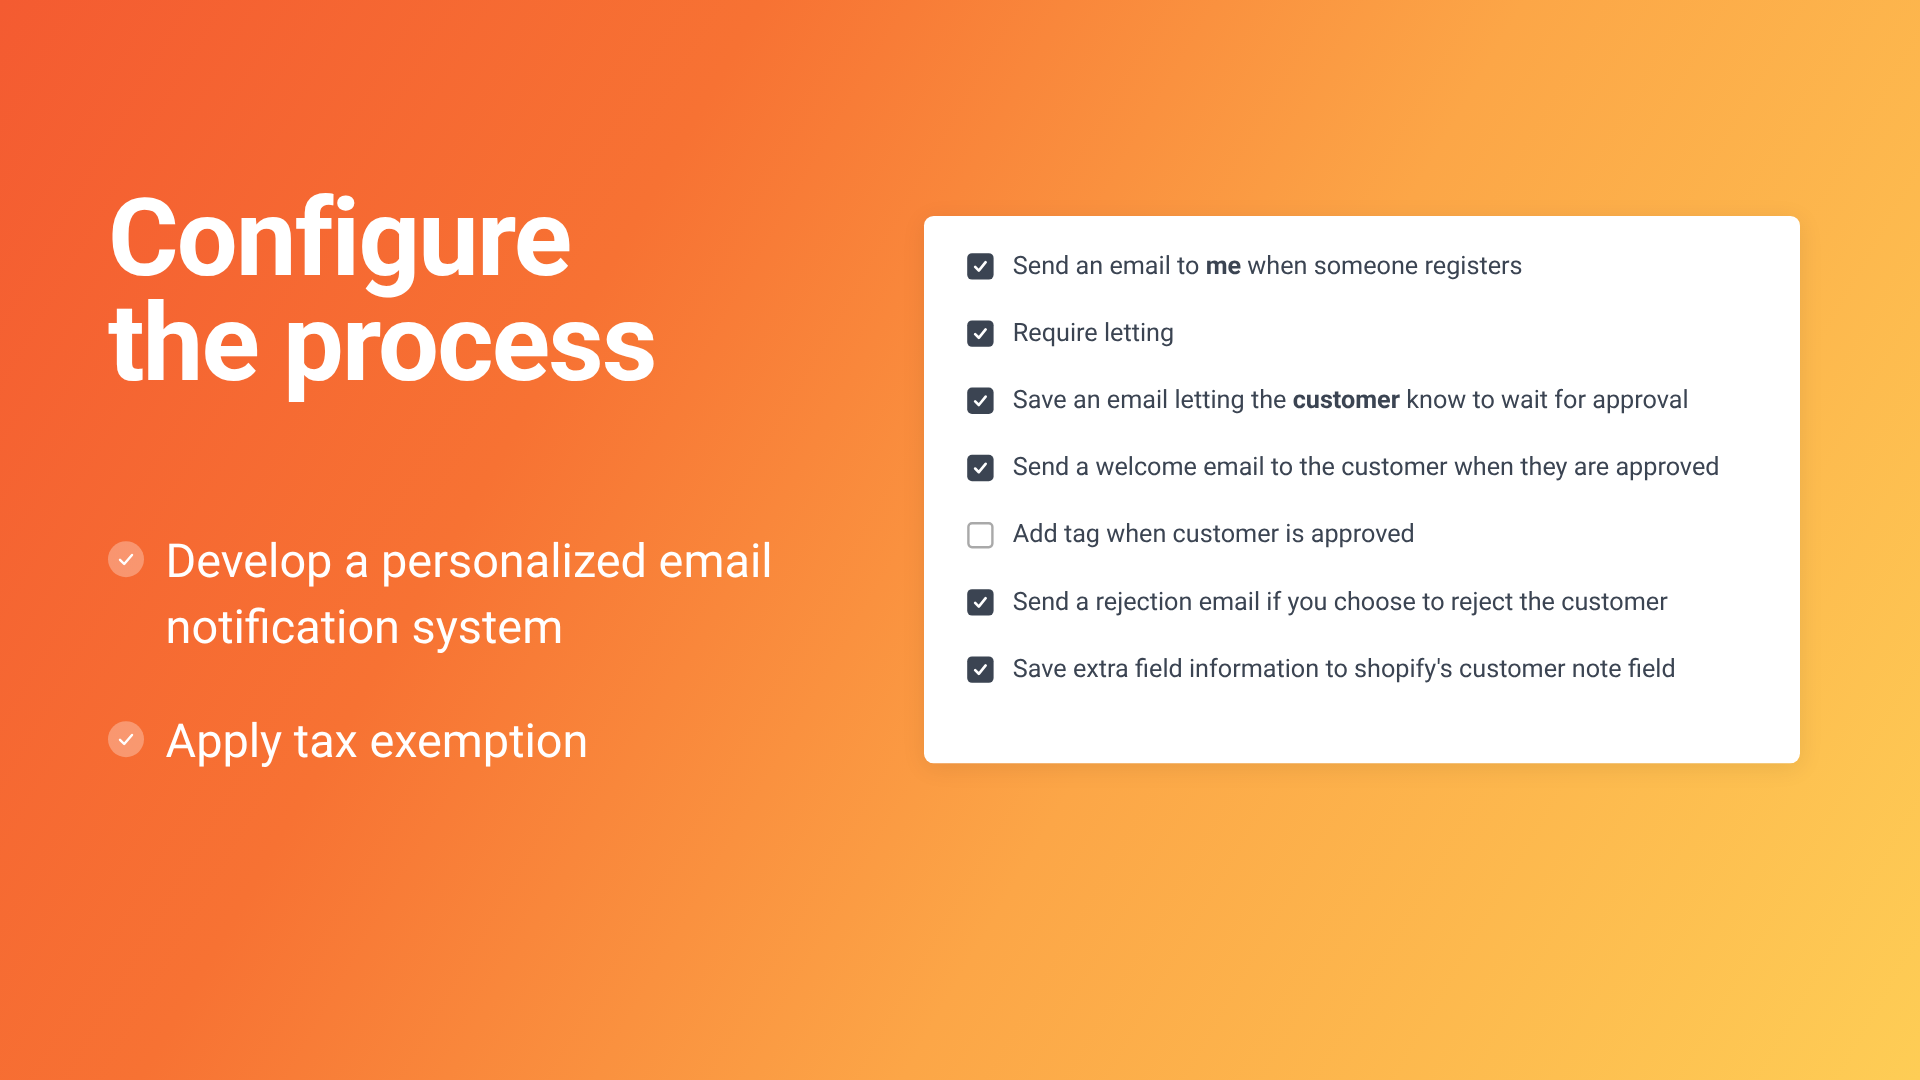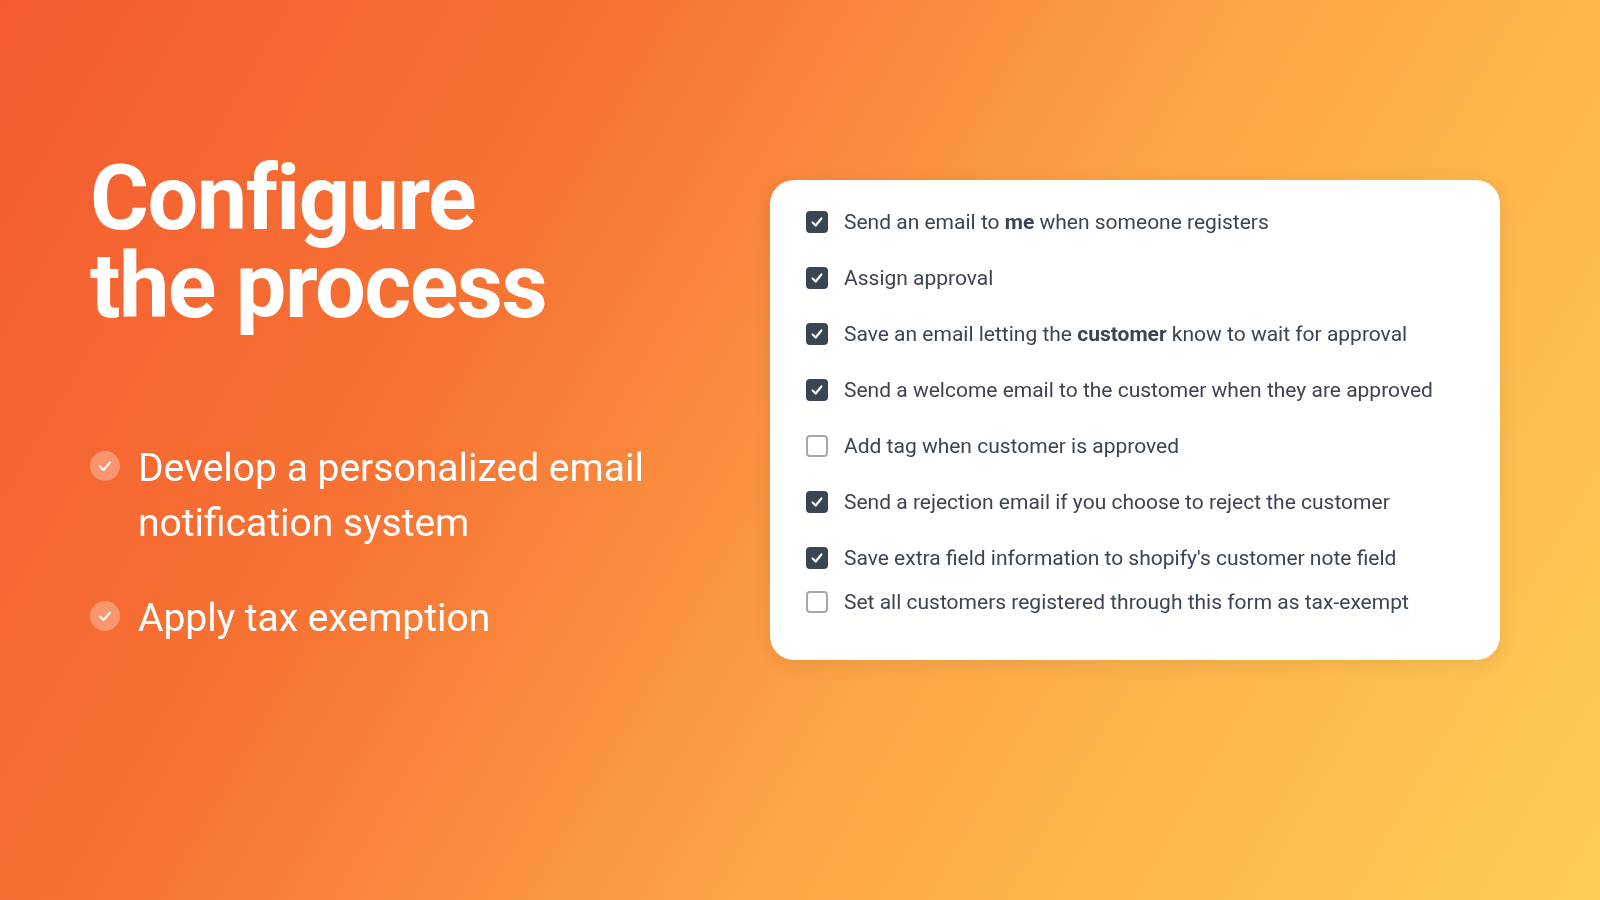--- a/index.html
+++ b/index.html
@@ -73,21 +73,21 @@
       flex: 1;
     }
 
     .right-panel {
       flex: 1;
       padding: 180px 90px 0 20px;
     }
 
     .card {
       background: #ffffff;
-      border-radius: 24px;
+      border-radius: 8px;
       padding: 30px 36px 46px 36px;
       width: 730px;
       box-shadow: 0 4px 20px rgba(0,0,0,0.08);
     }
 
     .option-row {
       display: flex;
       align-items: center;
       margin-bottom: 32px;
     }
@@ -178,21 +178,21 @@
         </span>
       </div>
 
       <div class="option-row">
         <div class="checkbox checked">
           <svg viewBox="0 0 16 16" fill="none">
               <path d="M3 8.5L6.5 12L13 4" stroke="#ffffff" stroke-width="2.5" stroke-linecap="round" stroke-linejoin="round"></path>
             </svg>
         </div>
         <span class="option-label">
-          <span>Assign approval</span><strong></strong><span></span>
+          <span>Require letting</span><strong></strong><span></span>
         </span>
       </div>
 
       <div class="option-row">
         <div class="checkbox checked">
           <svg viewBox="0 0 16 16" fill="none">
               <path d="M3 8.5L6.5 12L13 4" stroke="#ffffff" stroke-width="2.5" stroke-linecap="round" stroke-linejoin="round"></path>
             </svg>
         </div>
         <span class="option-label">
@@ -233,22 +233,16 @@
         <div class="checkbox checked">
           <svg viewBox="0 0 16 16" fill="none">
               <path d="M3 8.5L6.5 12L13 4" stroke="#ffffff" stroke-width="2.5" stroke-linecap="round" stroke-linejoin="round"></path>
             </svg>
         </div>
         <span class="option-label">
           <span>Save extra field information to shopify's customer note field</span><strong></strong><span></span>
         </span>
       </div>
 
-      <div class="option-row">
-        <div class="checkbox unchecked"></div>
-        <span class="option-label">
-          <span>Set all customers registered through this form as tax-exempt</span><strong></strong><span></span>
-        </span>
-      </div>
 
     </div>
   </div>
 </div>
 
 </body></html>

